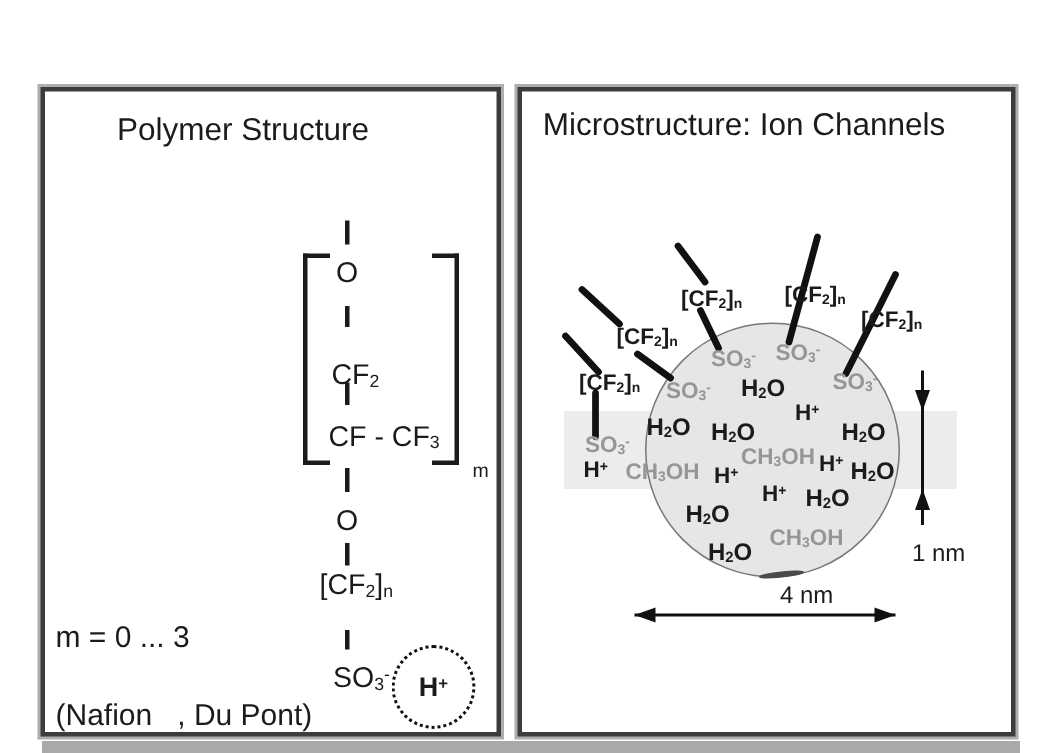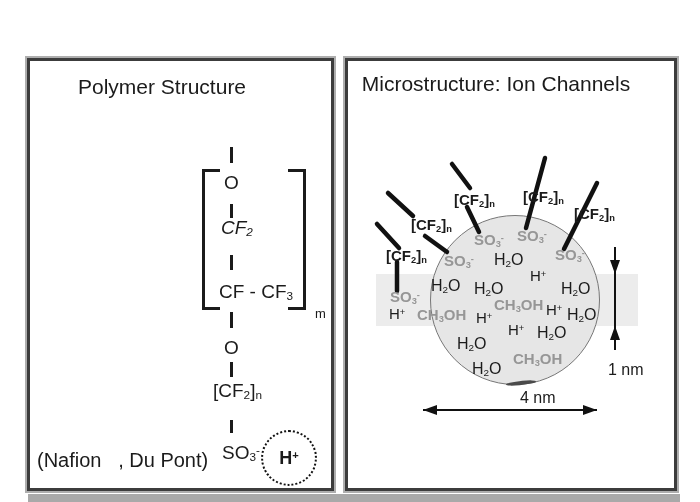--- a/index.html
+++ b/index.html
@@ -11,21 +11,21 @@
   #panel-right{left:348px;top:61px;width:326px;height:427px;}
   .abs{position:absolute;white-space:pre;line-height:1.05;}
   .sub{font-size:62%;vertical-align:-16%;}
   .sup{font-size:62%;vertical-align:40%;}
   .t21{font-size:21px;}
   .t20{font-size:20px;}
   .t19{font-size:19px;}
   .t16{font-size:16px;}
   .t15{font-size:15px;}
   .t13{font-size:13px;}
-  .bold{font-weight:400;}
+  .bold{font-weight:700;}
   .sem{font-weight:600;}
   .gray{color:var(--gray-text,#969696);}
   .bond{position:absolute;left:200px;width:3px;background:var(--text-black,#1b1b1b);}
   .bracket{position:absolute;top:108px;width:18px;height:141px;border:3px solid var(--text-black,#1b1b1b);box-sizing:border-box;}
   .bracket.bl{left:172px;border-right:none;}
   .bracket.br{left:258px;border-left:none;}
   #proton-circle{position:absolute;left:231px;top:369px;width:52px;height:52px;
       border:2px dotted #111;border-radius:50%;display:flex;align-items:center;justify-content:center;
       font-size:18px;font-weight:600;background:#fff;}
   #band{position:absolute;left:28px;top:213px;width:262px;height:52px;background:var(--band-fill,#ececec);}
@@ -54,31 +54,32 @@
     <div class="bond" style="top:194px;height:15px;"></div>
     <div class="bond" style="top:251px;height:16px;"></div>
     <div class="bond" style="top:301px;height:15px;"></div>
     <div class="bond" style="top:359px;height:13px;"></div>
 
     <div class="bracket bl"></div>
     <div class="bracket br"></div>
     <div class="abs t13" style="left:285px;top:246px;">m</div>
 
     <div class="abs t19" style="left:194px;top:112px;">O</div>
-    <div class="abs t19" style="left:191px;top:157px;font-style:italic;"><span>CF</span><span class="sub">2</span></div>
+    <div class="abs t19" style="left:191px;top:180px;"><span>CF</span><span class="sub">2</span></div>
     <div class="abs t19" style="left:189px;top:221px;text-align:right;"><span>CF - CF</span><span class="sub">3</span></div>
     <div class="abs t19" style="left:194px;top:277px;">O</div>
     <div class="abs t19" style="left:183px;top:320px;"><span>[CF</span><span class="sub">2</span><span>]</span><span class="sub">n</span></div>
     <div class="abs t19" style="left:192px;top:382px;"><span>SO</span><span class="sub">3</span><span class="sup">-</span></div>
 
     <div id="proton-circle">
       <span><span>H</span><span class="sup">+</span></span>
     </div>
 
-    <div class="abs t20" style="left:7px;top:389px;">(Nafion   , Du Pont)</div>
+    <div class="abs t20" style="left:7px;top:354px;">m = 0 ... 3</div>
+    <div class="abs t20" style="left:7px;top:406px;">(Nafion   , Du Pont)</div>
   </section>
 
   <section class="panel" id="panel-right">
     <h2 class="abs t21" style="left:0;top:12px;width:296px;text-align:center;white-space:normal;">Microstructure: Ion Channels</h2>
 
     <div id="band"></div>
     <div id="cluster"></div>
     <div id="edge-dash"></div>
 
     <svg id="overlay" width="326" height="427" viewBox="0 0 326 427">

